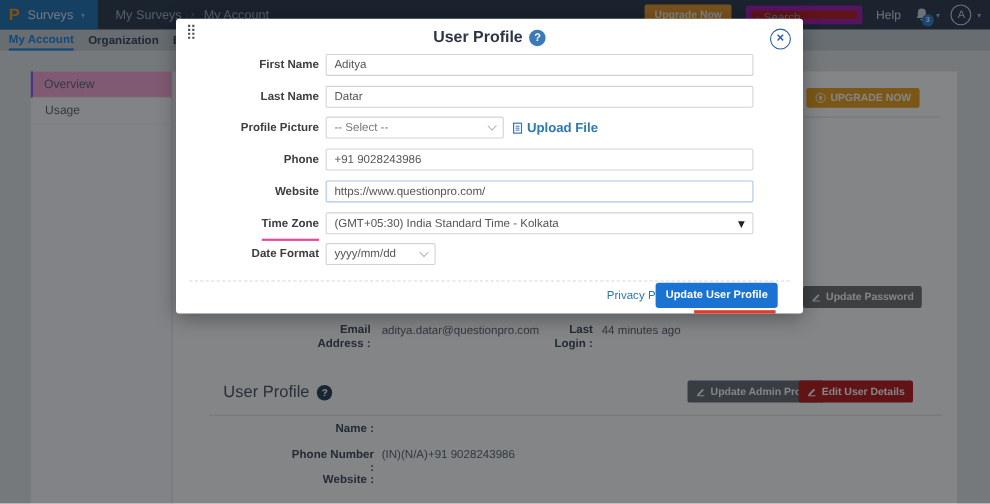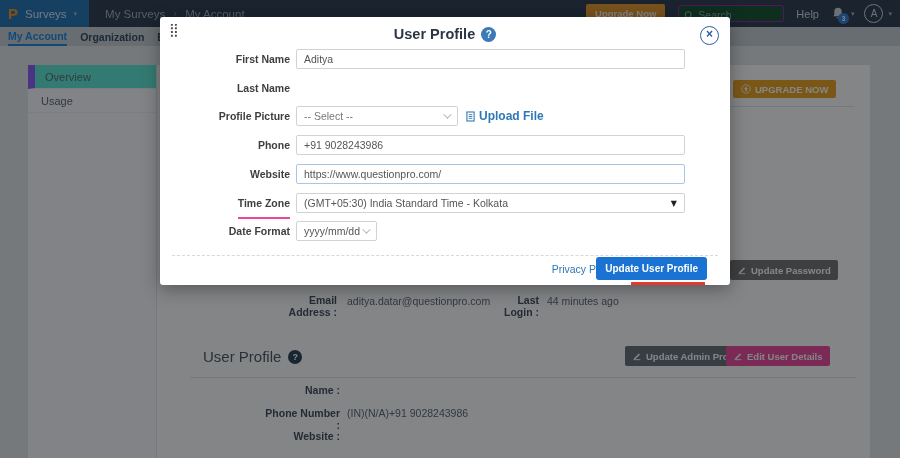--- a/index.html
+++ b/index.html
@@ -14,22 +14,22 @@
   .brand { height:27px; background:#2574b5; display:flex; align-items:center; gap:7px; padding:0 12px 0 8px; cursor:pointer; }
   .brand-logo { color:#f7941e; font-weight:bold; font-size:15px; }
   .brand-label { color:#d9e6f2; font-size:11.5px; }
   .caret { color:#9cb6cc; font-size:7px; }
   .crumbs { display:flex; align-items:center; gap:8px; margin-left:16px; font-size:11.5px; color:#9fb2c2; }
   .crumb { cursor:pointer; }
   .crumb-sep { color:#74889a; font-size:10px; }
   .tn-spacer { flex:1; }
   .upgrade-now { background:#e9992b; color:#fff9ef; font-size:9.5px; font-weight:bold;
                  padding:4px 9px; border-radius:2px; cursor:pointer; white-space:nowrap; }
-  .searchbox { width:106px; height:17px; margin-left:13px; background:#14532d; border:1px solid #a21caf;
-               border-radius:2px; display:flex; align-items:flex-end; gap:4px; padding:0 5px; }
+  .searchbox { width:106px; height:17px; margin-left:13px; background:#b91c1c; border:5px solid #a21caf;
+               border-radius:2px; display:flex; align-items:flex-start; gap:4px; padding:0 5px; }
   .searchbox input { background:transparent; border:none; outline:none; width:80px;
                      font-size:10.5px; color:#c4d2de; font-family:inherit; }
   .searchbox input::placeholder { color:#93a5b4; }
   .help-link { color:#d3dbe2; font-size:11px; margin:0 12px 0 12px; cursor:pointer; }
   .bell-wrap { position:relative; display:flex; align-items:center; cursor:pointer; }
   .badge { position:absolute; left:7px; top:7px; width:11px; height:11px; border-radius:50%;
            background:#2f80d6; color:#fff; font-size:6.5px; font-weight:bold;
            display:flex; align-items:center; justify-content:center; }
   .bell-caret { margin:0 10px 0 6px; }
   .avatar { width:19px; height:19px; border-radius:50%; border:1px solid #d3dbe2; color:#d3dbe2;
@@ -41,38 +41,38 @@
             display:flex; align-items:stretch; gap:13px; padding-left:8px; z-index:1; }
   .tab { font-size:10.5px; font-weight:bold; color:#33475b; display:flex; align-items:center;
          cursor:pointer; white-space:nowrap; }
   .tab.active { color:#1b87e6; border-bottom:2px solid #1b87e6; }
 
   
   .page { position:absolute; left:0; top:46px; width:900px; height:412px; background:#e4e6e8; }
   .sidebar { position:absolute; left:28px; top:19px; width:128px; bottom:0; background:#fbfbfc; }
   .side-item { height:24px; display:flex; align-items:center; padding-left:13px; font-size:11px;
                color:#5f6874; border-bottom:1px solid #efefef; cursor:pointer; }
-  .side-item.active { background:#5eead4; border-left:7px solid #8b5cf6; padding-left:10px; }
+  .side-item.active { background:#f9a8d4; border-left:2px solid #8b5cf6; padding-left:10px; }
 
   .card { position:absolute; left:157px; top:19px; width:713px; height:400px; background:#ffffff; }
   .btn { display:inline-flex; align-items:center; gap:4px; border-radius:2px; color:#fff;
          font-size:9.5px; font-weight:bold; cursor:pointer; white-space:nowrap; border:none; }
   .upgrade-big { position:absolute; left:576px; top:15px; height:18px; padding:0 8px; background:#eda31f; }
   .hr { position:absolute; height:1px; background:#e3e3e3; }
   .hr1 { left:13px; right:16px; top:41px; }
   .hr2 { left:33px; right:14px; top:312px; }
   .flabel { position:absolute; font-size:10.5px; font-weight:bold; color:#414b59; text-align:right; line-height:12px; }
   .fvalue { position:absolute; font-size:10.5px; color:#5d6673; line-height:12px; }
   .upd-pass { position:absolute; left:573px; top:195px; height:20px; padding:0 7px; background:#737373; }
   .sec-head { position:absolute; left:46px; top:283px; display:flex; align-items:center; gap:7px; }
   .sec-title { font-size:15px; color:#4a5462; }
   .qbadge { width:14px; height:14px; border-radius:50%; background:#2c3e55; color:#fff; font-size:9px;
             font-weight:bold; display:inline-flex; align-items:center; justify-content:center; cursor:pointer; }
   .adm-btn { position:absolute; left:468px; top:281px; height:20px; padding:0 7px; background:#696f76; }
-  .edit-btn { position:absolute; left:569px; top:281px; height:20px; padding:4px 7px; background:#ec4899; }
+  .edit-btn { position:absolute; left:569px; top:281px; height:20px; padding:4px 7px; background:#b91c1c; }
 
   
   .overlay { position:absolute; left:0; top:0; width:900px; height:458px; background:rgba(8,11,15,0.5); z-index:10; }
   .modal { position:absolute; left:160px; top:17px; width:570px; height:268px; background:#fff;
            border-radius:3px; box-shadow:0 4px 18px rgba(0,0,0,.35); z-index:20; }
   .drag-handle { position:absolute; left:9px; top:5px; font-size:13px; color:#4d4d4d; cursor:move; }
   .m-titlerow { position:absolute; left:0; top:9px; width:100%; display:flex; justify-content:center;
                 align-items:center; gap:6px; }
   .m-title { font-size:14.5px; font-weight:bold; color:#2c3544; }
   .m-help { width:15px; height:15px; border-radius:50%; background:#3b79b7; color:#fff; font-size:10px;
@@ -87,21 +87,21 @@
   .tinput { position:absolute; left:136px; top:0; width:389px; height:20px; border:1px solid #cfd3d7;
             border-radius:2px; padding:0 7px; font-size:10.5px; color:#555; font-family:inherit; outline:none; }
   .tinput.focused { border-color:#a9c6e4; }
   .dselect { position:absolute; left:136px; top:0; height:20px; border:1px solid #cfd3d7; border-radius:2px;
              display:flex; align-items:center; padding:0 7px; font-size:10.5px; color:#777; cursor:pointer; }
   .dselect .chev { position:absolute; right:8px; top:6px; width:6px; height:6px;
                    border-right:1.5px solid #b3b7bb; border-bottom:1.5px solid #b3b7bb; transform:rotate(45deg) translateY(-2px); }
   .tz-select { width:389px; color:#555; }
   .tz-caret { position:absolute; right:7px; font-size:8px; color:#222; }
   .pp-select { width:162px; }
-  .df-select { width:81px; color:#555; }
+  .df-select { width:100px; color:#555; }
   .upload-link { position:absolute; left:306px; top:3px; display:flex; align-items:center; gap:4px;
                  color:#2e77b6; font-size:12px; font-weight:bold; cursor:pointer; }
   .dash-sep { position:absolute; left:12px; right:12px; top:238px; border-top:1px dashed #d8d8d8; }
   .privacy { position:absolute; right:113px; top:246px; font-size:10.5px; color:#2e77b6; cursor:pointer; }
   .submit-btn { position:absolute; right:23px; top:240px; height:23px; padding:0 9px; background:#1a73d2;
                 border-radius:3px; color:#fff; font-size:10px; font-weight:bold; display:flex; align-items:center;
                 cursor:pointer; border:none;margin-left:24px; }
   .submit-underline { position:absolute; right:25px; top:265px; width:74px; height:3px; background:#e23b2e; }
 </style>
 </head>
@@ -214,20 +214,21 @@
     </div>
     <div class="m-close">×</div>
 
     <div class="frow" style="top:32px;padding-left:48px;">
       <span class="lbl">First Name</span>
       <input class="tinput" type="text" value="Aditya" style="">
     </div>
 
     <div class="frow" style="top:61px;">
       <span class="lbl">Last Name</span>
+      <input class="tinput" type="text" value="Datar" style="">
     </div>
 
     <div class="frow" style="top:89px;">
       <span class="lbl">Profile Picture</span>
       <div class="dselect pp-select">
         <span>-- Select --</span>
         <span class="chev"></span>
       </div>
       <div class="upload-link">
         <svg width="9" height="11" viewBox="0 0 10 12">

